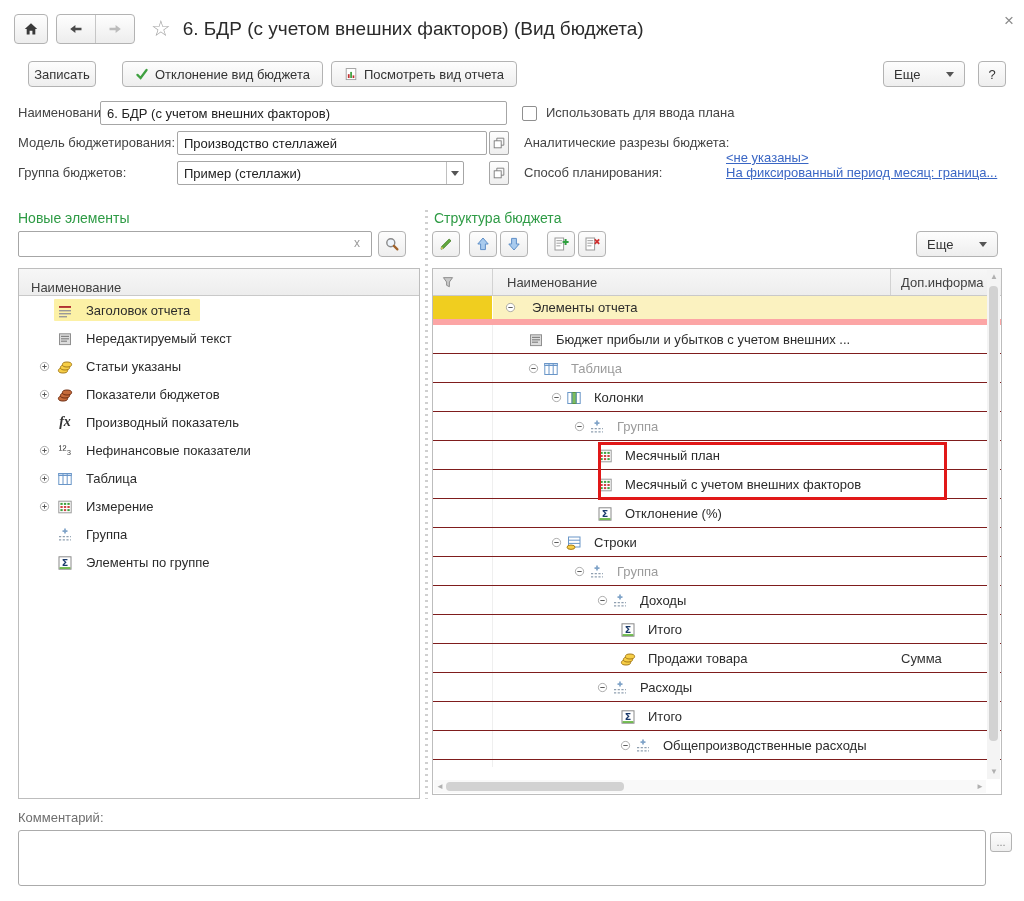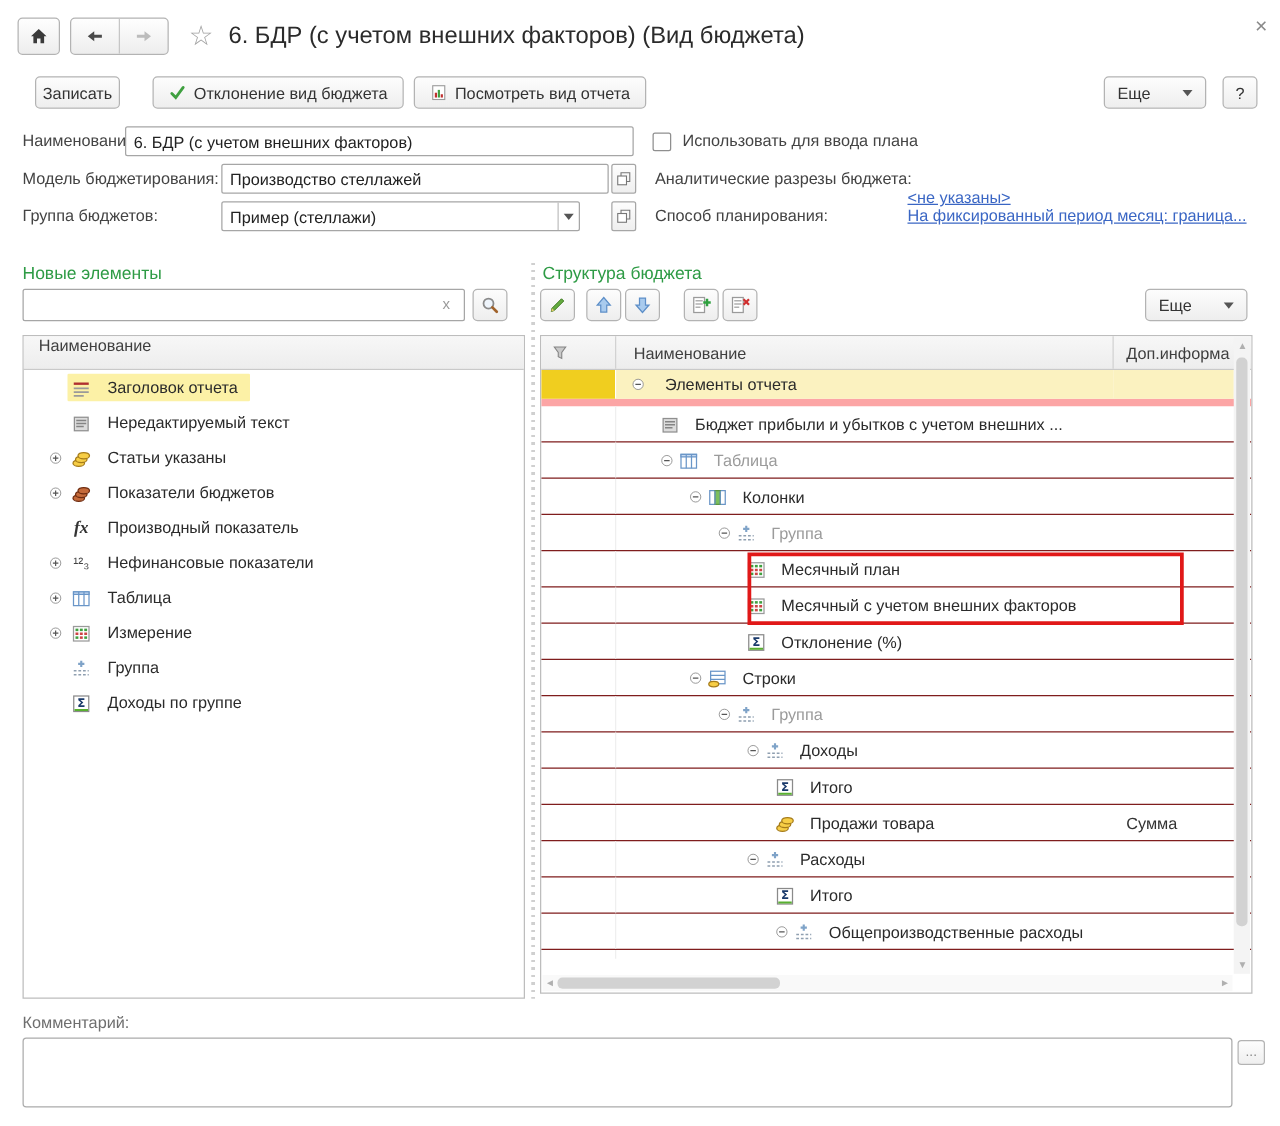--- a/index.html
+++ b/index.html
@@ -27,26 +27,26 @@
   .sq-btn { position:absolute; width:20px; height:24px; border:1px solid #a6a6a6; border-radius:2px;
     background:linear-gradient(#fdfdfd,#efefef); display:flex; align-items:center; justify-content:center; }
   .link { color:#3a66c4; text-decoration:underline; white-space:nowrap; cursor:pointer; }
   .checkbox { position:absolute; width:15px; height:15px; background:#fff; border:1px solid #8f8f8f; border-radius:2px; }
 
   .sect-title { position:absolute; color:#2e9b45; font-size:14px; }
 
   
   .panelbox { position:absolute; border:1px solid #bdbdbd; background:#fff; }
   .phead { height:27px; background:linear-gradient(#f7f7f7,#ededed); border-bottom:1px solid #c9c9c9;
-    color:#3f3f3f; display:flex; align-items:flex-start; }
+    color:#3f3f3f; display:flex; align-items:flex-end; }
 
   
   .lrow { height:28px; display:flex; align-items:center; padding-left:20px; }
   .lexp { width:15px; flex:0 0 15px; display:flex; align-items:center; }
-  .cellhl { display:inline-flex; padding:3px 10px 3px 3px; border-radius:1px; }
+  .cellhl { display:inline-flex; align-items:center; padding:3px 10px 3px 3px; border-radius:1px; }
   .cellhl .lbl { margin-left:13px; white-space:nowrap; }
   .hl { background:#fcf1a6; }
 
   
   .trow { height:29px; display:grid; grid-template-columns:60px 398px 96px; align-items:stretch; border-bottom:1px solid #7f1d1d; }
   .tc { display:flex; align-items:center; overflow:hidden; white-space:nowrap; }
   .tc-filter { border-right:1px solid #efefef; }
   .tc-name .lbl { margin-left:12px; }
   .tc-extra { padding-left:10px; color:#333; }
   .muted { color:#9b9b9b; }
@@ -393,21 +393,21 @@
           </span>
         </div>
         <div class="lrow">
           <span class="lexp"></span>
           <span class="cellhl">
             <span class="icon16" style="text-align: center;"><svg class="icon16" viewBox="0 0 16 16">
                 <rect x="2" y="1.8" width="12" height="12.4" fill="#fff" stroke="#8a8a8a"></rect>
                 <text x="8" y="10.6" font-size="9.5" font-weight="bold" text-anchor="middle" fill="#1a3a6b" font-family="DejaVu Sans,sans-serif">Σ</text>
                 <rect x="2.6" y="12.2" width="10.8" height="1.6" fill="#58b030"></rect>
               </svg></span>
-            <span class="lbl">Доходы по группе</span>
+            <span class="lbl">Элементы по группе</span>
           </span>
         </div>
       </div>
   </div>
 
   <div class="splitter" style="left:425px;top:210px;height:589px;"></div>
 
   <div class="panelbox" style="left:432px;top:268px;width:570px;height:527px;">
     <div class="phead" style="display:grid;grid-template-columns:60px 398px 96px;">
       <div class="hcell" style="justify-content:flex-start;padding-left:8px;border-right:1px solid #d2d2d2;">

